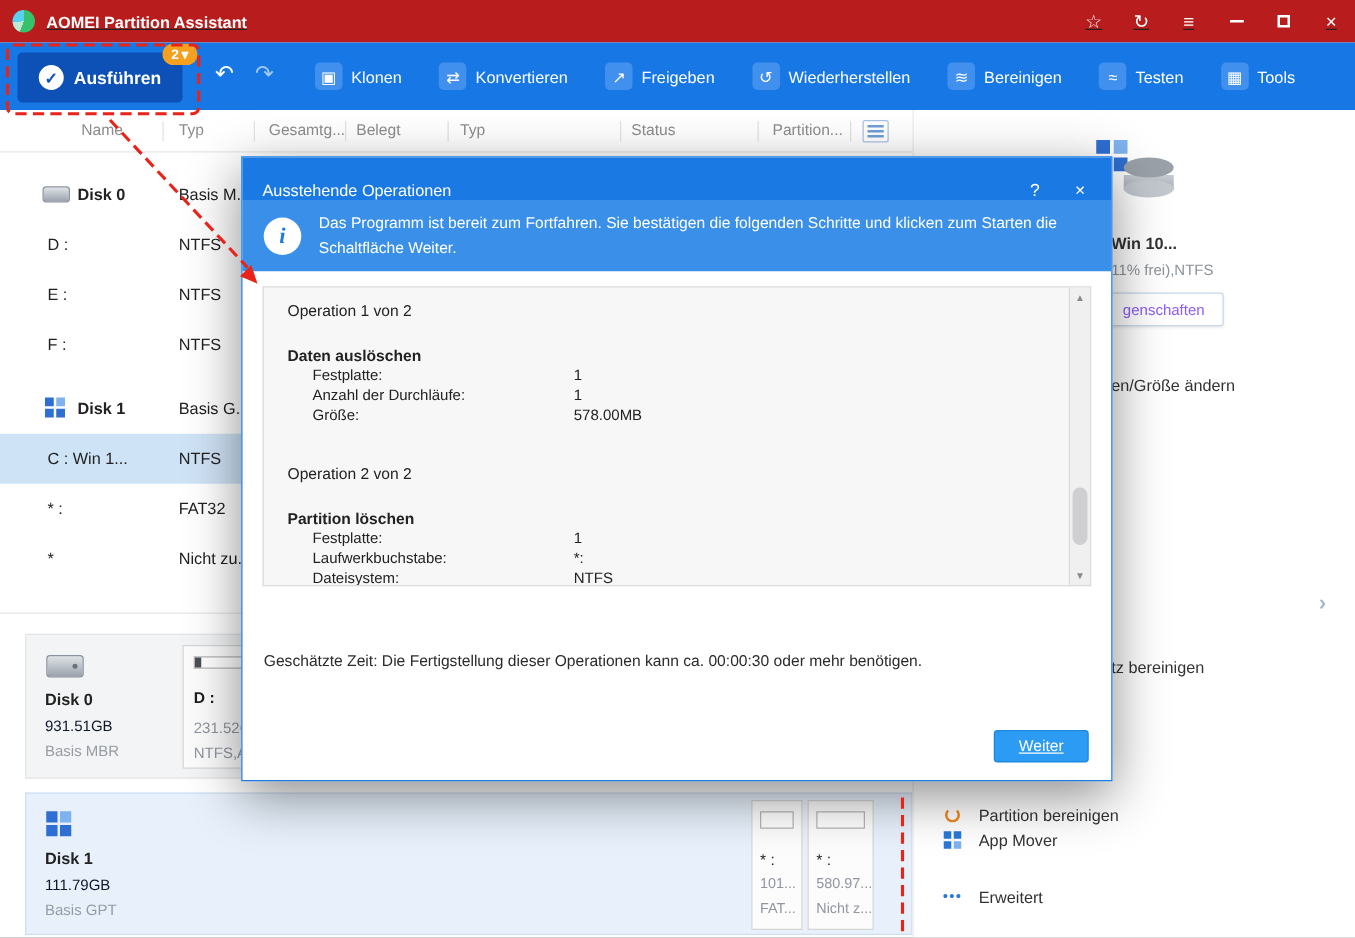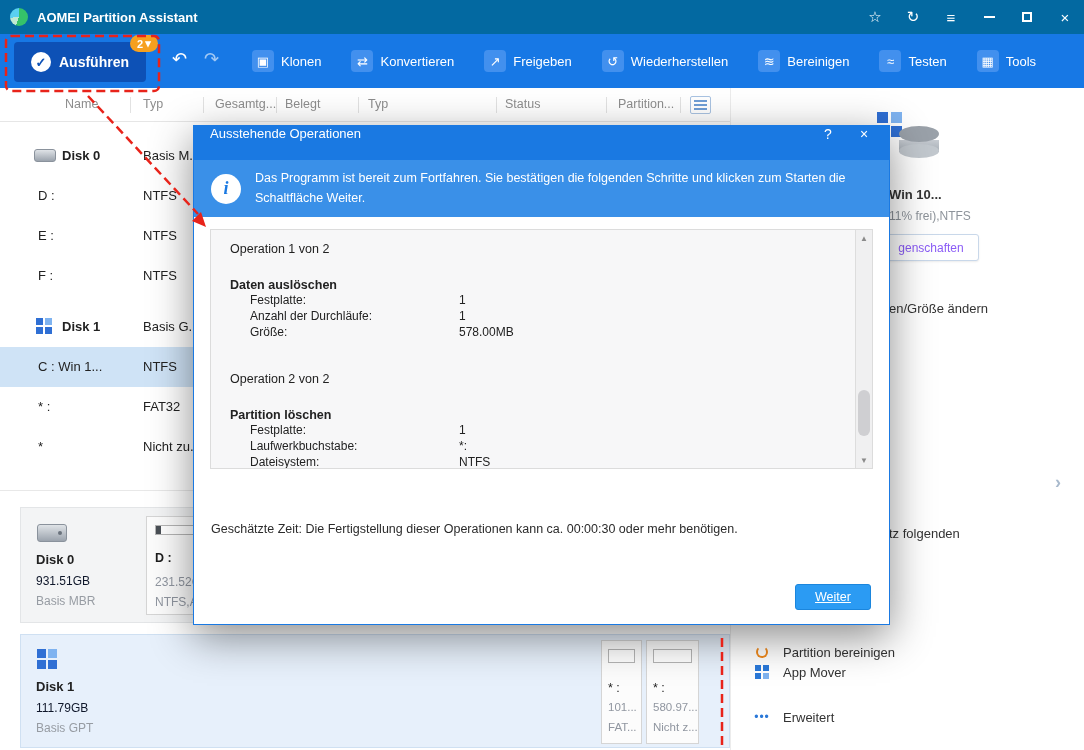--- a/index.html
+++ b/index.html
@@ -3,21 +3,21 @@
 <meta charset="utf-8">
 <style>
   *{margin:0;padding:0;box-sizing:border-box;}
   body{margin:0;background:#3c3c3c;}
   i{display:block;font-style:normal;}
   .window{position:relative;width:1084px;height:750px;background:#fff;overflow:hidden;
           font-family:"Liberation Sans",sans-serif;font-size:13px;color:#222;}
   .abs{position:absolute;}
 
   
-  .titlebar{position:absolute;left:0;top:0;width:100%;height:34px;background:#0369a1;display:flex;align-items:center;z-index:10;}
+  .titlebar{position:absolute;left:0;top:0;width:100%;height:34px;background:#b91c1c;display:flex;align-items:center;z-index:10;text-decoration:underline;}
   .app-logo{width:18px;height:18px;border-radius:50%;margin:0 9px 0 10px;
             background:conic-gradient(#35c26a 0 200deg,#bfe9d2 200deg 265deg,#5ad0f0 265deg 360deg);}
   .tb-title{color:#fff;font-weight:bold;font-size:13px;}
   .tb-right{margin-left:auto;display:flex;height:100%;}
   .tb-btn{width:38px;height:100%;display:flex;align-items:center;justify-content:center;color:#fff;font-size:15px;cursor:pointer;}
   .min-glyph{width:11px;height:2px;background:#fff;}
   .max-glyph{width:10px;height:10px;border:2px solid #fff;}
 
   
   .toolbar{position:absolute;left:0;top:34px;width:100%;height:54px;background:#1778e5;z-index:10;}
@@ -80,21 +80,21 @@
   .menu-ic{margin-left:22px;width:18px;display:flex;justify-content:center;align-items:center;height:18px;}
   .menu-lbl{margin-left:12px;font-size:13px;color:#333;}
   .spin-ic{width:12px;height:12px;border:2.5px solid #f08a1d;border-top-color:transparent;border-radius:50%;}
   .grid-ic{width:6px;height:6px;background:#2a78d8;box-shadow:8px 0 0 #2a78d8,0 8px 0 #2a78d8,8px 8px 0 #7fb3f0;margin:-8px 8px 0 0;}
   .dots-ic{color:#2a78d8;font-size:12px;letter-spacing:1px;}
   .chev{position:absolute;left:324px;top:384px;font-size:18px;color:#a9bacd;font-weight:bold;cursor:pointer;}
 
   
   .dialog{position:absolute;left:193px;top:125px;width:697px;height:500px;background:#fff;border:1px solid #1a79e2;
           box-shadow:0 12px 40px rgba(0,0,0,.45);z-index:40;}
-  .dlg-h{position:absolute;left:0;top:0;width:100%;height:34px;background:#1a79e2;display:flex;align-items:flex-start;color:#fff;}
+  .dlg-h{position:absolute;left:0;top:0;width:100%;height:34px;background:#1a79e2;display:flex;align-items:flex-end;color:#fff;}
   .dlg-title{margin-left:16px;font-size:13px;}
   .dlg-hbtns{margin-left:auto;display:flex;align-items:center;gap:14px;margin-right:14px;}
   .dlg-hbtn{width:22px;text-align:center;font-size:14px;cursor:pointer;color:#fff;}
   .dlg-info{position:absolute;left:0;top:34px;width:100%;height:57px;background:#3a90e8;display:flex;align-items:center;}
   .info-circle{flex:0 0 auto;width:30px;height:30px;margin:0 14px 0 17px;border-radius:50%;background:#fff;color:#1a79e2;
                display:flex;align-items:center;justify-content:center;font-family:"Liberation Serif",serif;
                font-weight:bold;font-style:italic;font-size:18px;}
   .dlg-info p{color:#fff;font-size:12.5px;line-height:1.55;width:600px;}
   .ops{position:absolute;left:16px;top:103px;width:663px;height:240px;background:#f7f7f8;border:1px solid #dcdcdc;overflow:hidden;}
   .op-h{margin:12px 0 0 19px;font-size:12.5px;}
@@ -300,21 +300,21 @@
     <div class="abs" style="left:168px;top:38px;width:40px;height:30px;">
       <i style="position:absolute;left:0;top:14px;width:40px;height:12px;background:linear-gradient(#c7ccd2,#a6adb5);"></i>
       <i style="position:absolute;left:0;top:0;width:40px;height:16px;border-radius:50%;background:#9aa1a9;"></i>
       <i style="position:absolute;left:0;top:18px;width:40px;height:14px;border-radius:50%;background:#c2c8ce;"></i>
     </div>
     <span class="rp-txt" style="left:158px;top:99px;font-weight:bold;">Win 10...</span>
     <span class="rp-txt" style="left:158px;top:121px;color:#8d939a;font-size:12px;">11% frei),NTFS</span>
     <div class="props-btn">genschaften</div>
     <span class="rp-txt" style="left:158px;top:213px;">en/Größe ändern</span>
     <span class="chev">›</span>
-    <span class="rp-txt" style="left:158px;top:438px;">tz folgenden</span>
+    <span class="rp-txt" style="left:158px;top:438px;">tz bereinigen</span>
 
     <div class="menu-row" style="top:525px;margin-top:24px;">
       <span class="menu-ic">
           <i class="spin-ic"></i>
         </span>
       <span class="menu-lbl">Partition bereinigen</span>
     </div>
     <div class="menu-row" style="top:569px;">
       <span class="menu-ic">
           <i class="grid-ic"></i>

